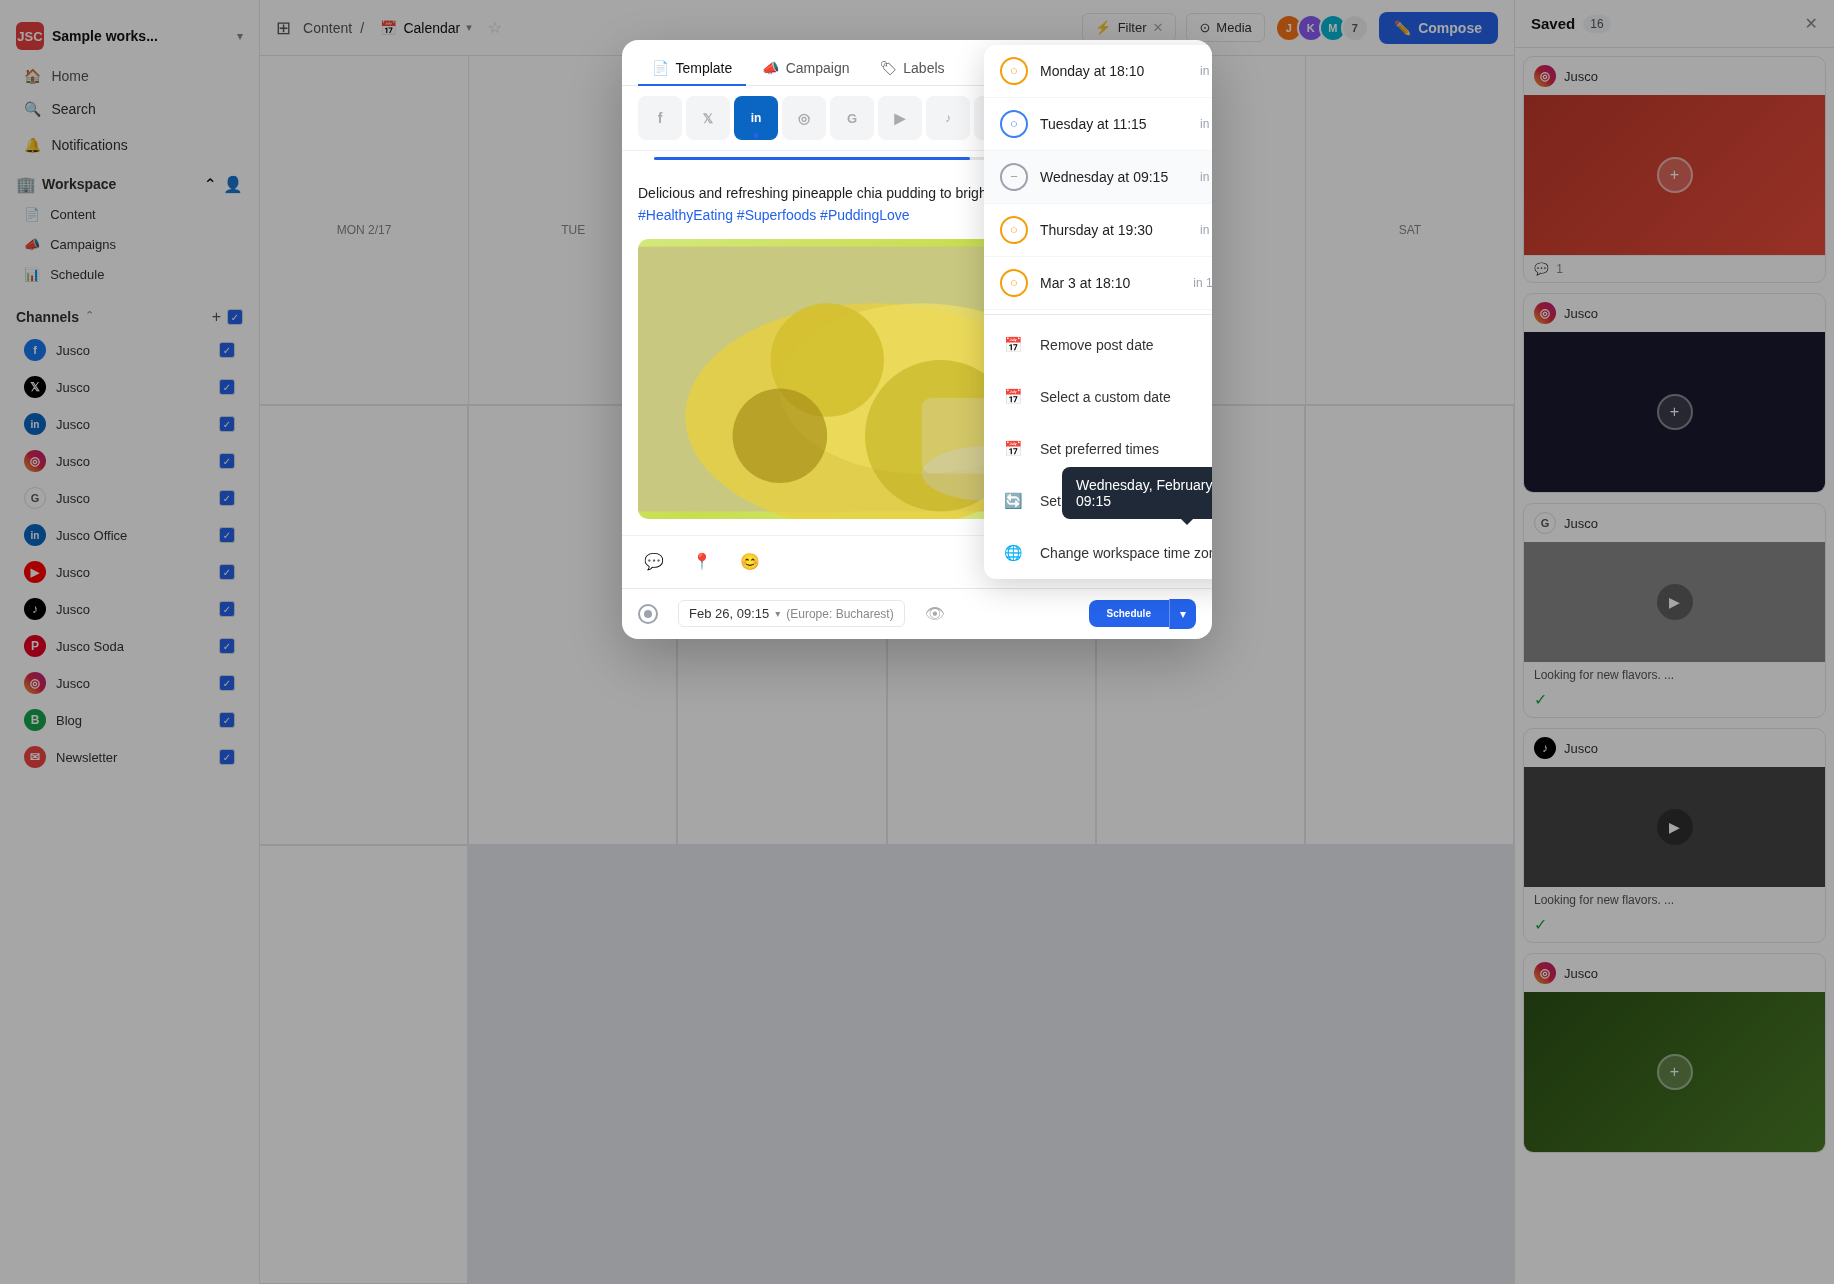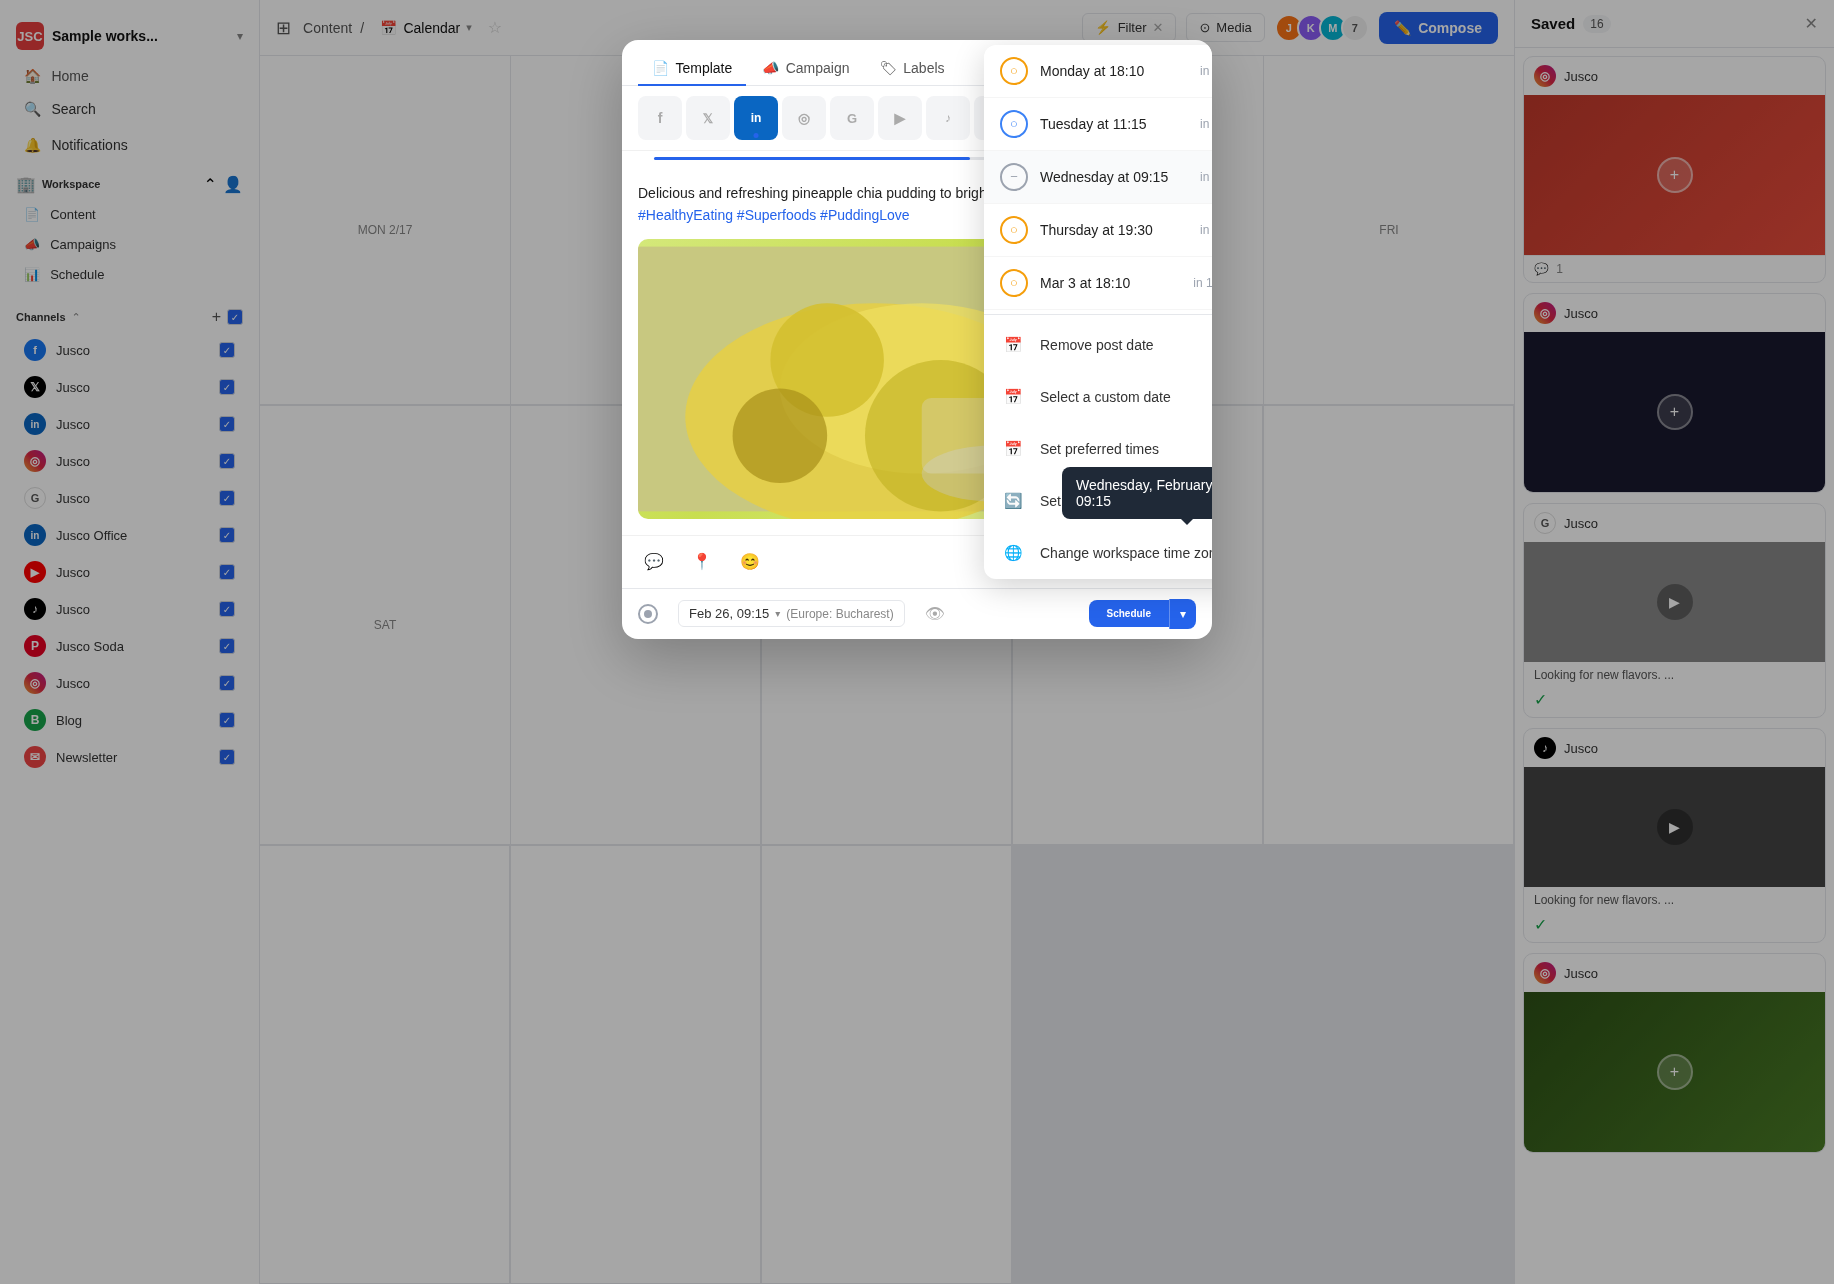--- a/index.html
+++ b/index.html
@@ -7,21 +7,21 @@
 
     
     .sidebar { width: 260px; min-width: 260px; background: #fff; border-right: 1px solid #e5e7eb; display: flex; flex-direction: column; padding: 12px 0; }
     .sidebar-header { display: flex; align-items: center; gap: 8px; padding: 10px 16px; }
     .sidebar-logo { width: 28px; height: 28px; background: #e53e3e; border-radius: 6px; display: flex; align-items: center; justify-content: center; color: #fff; font-weight: 700; font-size: 13px; }
     .sidebar-workspace-name { font-size: 14px; font-weight: 600; color: #111; flex: 1; white-space: nowrap; overflow: hidden; text-overflow: ellipsis; }
     .sidebar-chevron { color: #888; font-size: 12px; }
     .sidebar-home { padding: 8px 16px; display: flex; align-items: center; gap: 10px; color: #555; font-size: 14px; cursor: pointer; border-radius: 6px; margin: 0 8px; }
     .sidebar-nav-item { padding: 9px 16px; display: flex; align-items: center; gap: 10px; color: #333; font-size: 14px; cursor: pointer; border-radius: 6px; margin: 0 8px 2px; }
     .sidebar-section-header { display: flex; align-items: center; justify-content: space-between; padding: 10px 16px 6px; }
-    .sidebar-section-title { font-size: 11px; font-weight: 600; color: #333; }
+    .sidebar-section-title { font-size: 14px; font-weight: 600; color: #333; }
     .sidebar-section-actions { display: flex; align-items: center; gap: 6px; }
     .sidebar-channel-item { padding: 7px 16px; display: flex; align-items: center; gap: 10px; color: #333; font-size: 13px; cursor: pointer; border-radius: 6px; margin: 0 8px 1px; }
     .channel-icon { width: 22px; height: 22px; border-radius: 50%; display: flex; align-items: center; justify-content: center; font-size: 11px; font-weight: 700; flex-shrink: 0; }
     .channel-icon.facebook { background: #1877f2; color: #fff; }
     .channel-icon.twitter { background: #000; color: #fff; }
     .channel-icon.linkedin { background: #0a66c2; color: #fff; }
     .channel-icon.instagram { background: linear-gradient(45deg, #f09433, #e6683c, #dc2743, #cc2366, #bc1888); color: #fff; }
     .channel-icon.google { background: #fff; color: #555; border: 1px solid #ddd; }
     .channel-icon.youtube { background: #ff0000; color: #fff; }
     .channel-icon.tiktok { background: #000; color: #fff; }
@@ -284,21 +284,21 @@
       </div>
       <button class="btn-compose">
         <span>✏️</span>
         <span>Compose</span>
       </button>
     </div>
   </div>
 
   <div class="calendar-area">
 
-    <div style="flex:1;display:grid;grid-template-columns:repeat(5,1fr);background:#e5e7eb;gap:1px;overflow:hidden;">
+    <div style="flex:1;display:grid;grid-template-columns:repeat(6,1fr);background:#e5e7eb;gap:1px;overflow:hidden;">
 
       <div class="calendar-day-header" style="background:#fff;">MON 2/17</div>
       <div class="calendar-day-header" style="background:#fff;">TUE</div>
       <div class="calendar-day-header" style="background:#fff;">WED</div>
       <div class="calendar-day-header" style="background:#fff;">THU</div>
       <div class="calendar-day-header" style="background:#fff;">FRI</div>
       <div class="calendar-day-header" style="background:#fff;">SAT</div>
 
       <div class="calendar-cell"></div>
       <div class="calendar-cell"></div>

